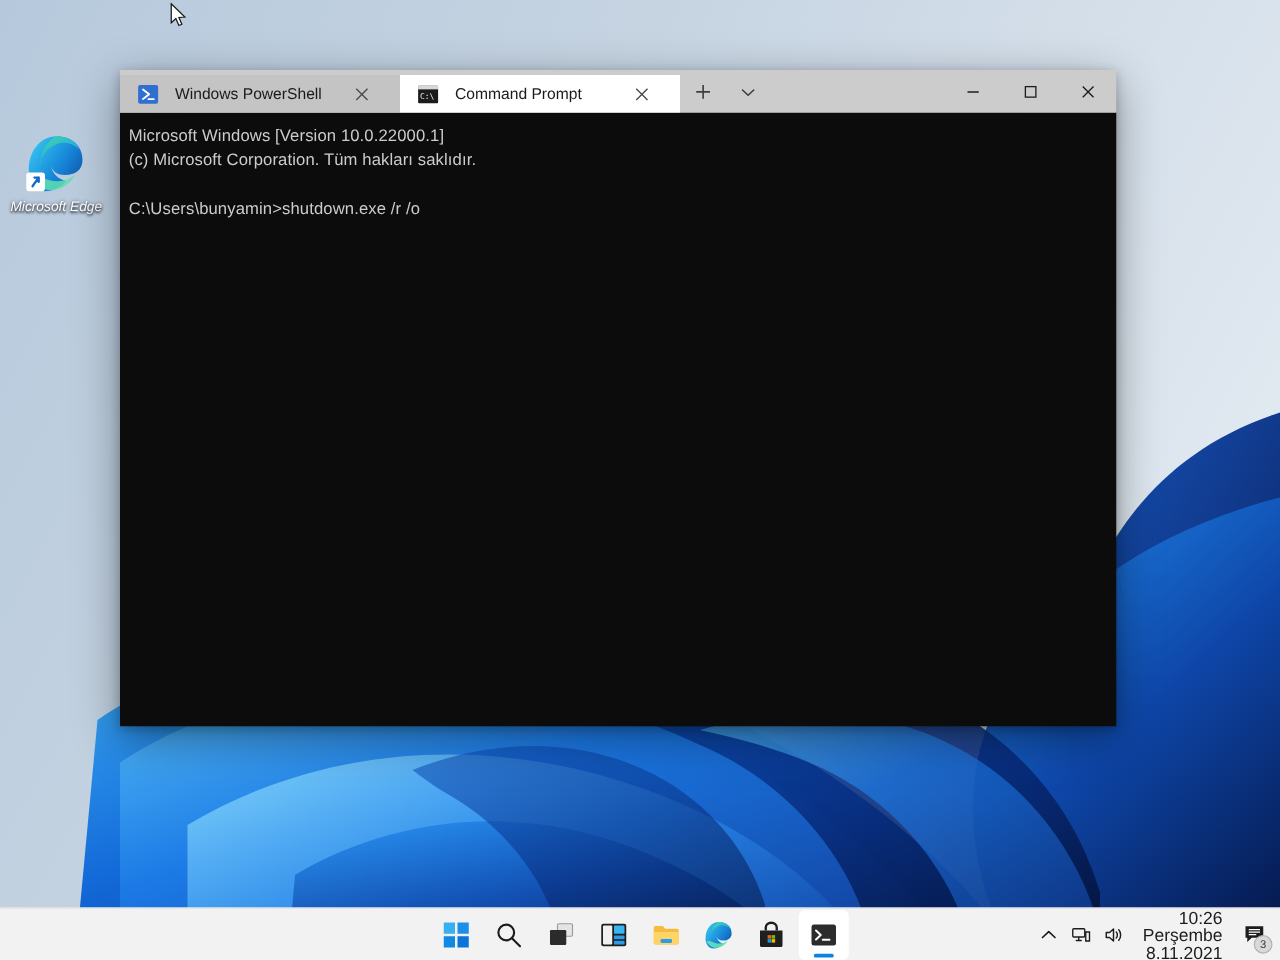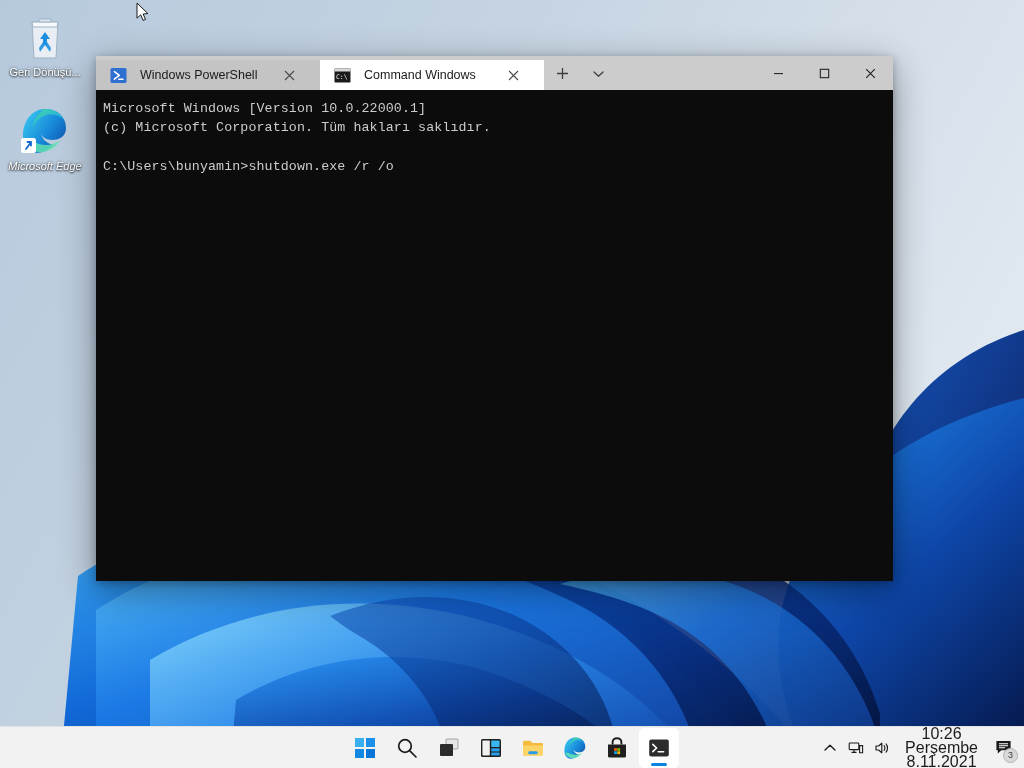--- a/index.html
+++ b/index.html
@@ -69,21 +69,21 @@
     margin-left:auto; display:flex; align-items:center; height:34px;
   }
   .cap-btn{
     width:46px; height:34px; display:flex; align-items:center; justify-content:center;
     color:#1d1d1d; cursor:default;
   }
   .cap-btn svg{ width:11px; height:11px; }
 
   #console{
     height:491px; background:#0c0c0c; padding:9px 0 0 7px;
-    font-family:Liberation Mono, monospace;
+    font-family:Liberation Sans, sans-serif;
     font-size:13.3px; line-height:19.2px; color:#cccccc;
     white-space:pre; overflow:hidden; letter-spacing:.1px;
   }
 
   
   #taskbar{
     position:absolute; left:0; bottom:0; width:1024px; height:42px;
     background:#f2f2f2; display:flex; align-items:center;
     border-top:1px solid #e2e2e2;
   }
@@ -106,22 +106,22 @@
   #tray{
     position:absolute; right:0; height:42px; display:flex; align-items:center;
     padding-right:4px;
   }
   .tray-ico{
     width:26px; height:42px; display:flex; align-items:center; justify-content:center;
     color:#1c1c1c; cursor:default;
   }
   .tray-ico svg{ width:16px; height:16px; }
   #clock{
-    display:flex; flex-direction:column; align-items:center; justify-content:center;
-    padding:0 8px 0 10px; font-size:16px; line-height:14px; color:#1c1c1c;
+    display:flex; flex-direction:column; align-items:flex-end; justify-content:center;
+    padding:0 8px 0 10px; font-size:14px; line-height:14px; color:#1c1c1c;
     cursor:default;
   }
   #notif{
     width:34px; height:42px; display:flex; align-items:center; justify-content:center;
     position:relative; cursor:default;
   }
   #notif svg{ width:17px; height:17px; }
   #notif .badge{
     position:absolute; right:2px; bottom:6px;
     width:15px; height:15px; border-radius:50%;
@@ -179,35 +179,20 @@
       <path d="M78,576 C160,520 270,500 400,520 C540,542 640,596 720,662 C770,704 800,740 812,768 L60,768 Z" fill="url(#g1)"></path>
       <path d="M96,610 C190,548 320,532 450,560 C570,586 662,644 724,712 C742,732 754,752 760,768 L96,768 Z" fill="url(#g2)" opacity="0.93"></path>
       <path d="M150,660 C250,600 370,590 480,620 C580,648 656,700 700,768 L150,768 Z" fill="url(#g4)" opacity="0.82"></path>
       <path d="M236,700 C320,650 420,646 500,676 C566,700 614,734 636,768 L230,768 Z" fill="url(#g3)" opacity="0.8"></path>
       <path d="M470,560 C560,520 660,520 740,556 C812,588 860,646 880,714 L880,768 L700,768 C690,700 640,630 560,596 C530,582 498,570 470,560 Z" fill="url(#g5)" opacity="0.88"></path>
       <path d="M560,584 C640,560 716,568 776,604 C830,636 866,690 880,744 L880,768 L780,768 C766,702 720,642 652,612 C620,598 588,590 560,584 Z" fill="url(#g2)" opacity="0.7"></path>
       <path d="M330,616 C400,588 470,592 524,620 C570,644 600,684 612,724 L612,768 L452,768 C444,714 410,664 356,634 C346,628 338,622 330,616 Z" fill="url(#g5)" opacity="0.55"></path>
     </svg>
   </div>
 
-  <div class="desk-icon" id="icon-recycle">
-    <div class="glyph">
-      <svg width="44" height="48" viewBox="0 0 44 48">
-        <path d="M9 8 L35 8 L33 44 L11 44 Z" fill="#e8eef4" stroke="#9fb3c4" stroke-width="1"></path>
-        <path d="M9 8 L35 8 L34 13 L10 13 Z" fill="#f7fafc" stroke="#9fb3c4" stroke-width="1"></path>
-        <path d="M16 5 L28 5 L28 8 L16 8 Z" fill="#dce6ee" stroke="#9fb3c4" stroke-width="1"></path>
-        <g fill="#1d8fe0">
-          <path d="M22 18 L27 25 L24 25 L24 31 L20 31 L20 25 L17 25 Z"></path>
-          <path d="M16 34 L20 28 L22 31 L17 38 Z" opacity="0.9"></path>
-          <path d="M28 34 L24 28 L22 31 L27 38 Z" opacity="0.9"></path>
-        </g>
-      </svg>
-    </div>
-    <div class="label">Geri Dönüşü...</div>
-  </div>
 
   <div class="desk-icon" id="icon-edge">
     <div class="glyph">
       <svg width="50" height="50" viewBox="0 0 50 50">
         <defs>
           <linearGradient id="edgeA" x1="0" y1="0.2" x2="1" y2="0.9">
             <stop offset="0%" stop-color="#36c5f0"></stop>
             <stop offset="55%" stop-color="#1787d8"></stop>
             <stop offset="100%" stop-color="#0f4fa8"></stop>
           </linearGradient>
@@ -253,21 +238,21 @@
         </div>
 
         <div class="tab active">
           <span class="tab-ico">
             <svg viewBox="0 0 17 17">
               <rect x="0.5" y="1.5" width="16" height="14" rx="0.8" fill="#1b1b1b"></rect>
               <rect x="0.5" y="1.5" width="16" height="3" fill="#d8d8d8"></rect>
               <text x="2" y="12.2" font-family="DejaVu Sans Mono, monospace" font-size="6.4" fill="#e8e8e8">C:\</text>
             </svg>
           </span>
-          <span class="tab-title">Command Windows</span>
+          <span class="tab-title">Command Prompt</span>
           <span class="tab-close">
             <svg viewBox="0 0 11 11">
               <path d="M1 1 L10 10 M10 1 L1 10" stroke="currentColor" stroke-width="1.1"></path>
             </svg>
           </span>
         </div>
       </div>
 
       <div class="tab-actions">
         <span class="tb-btn">

